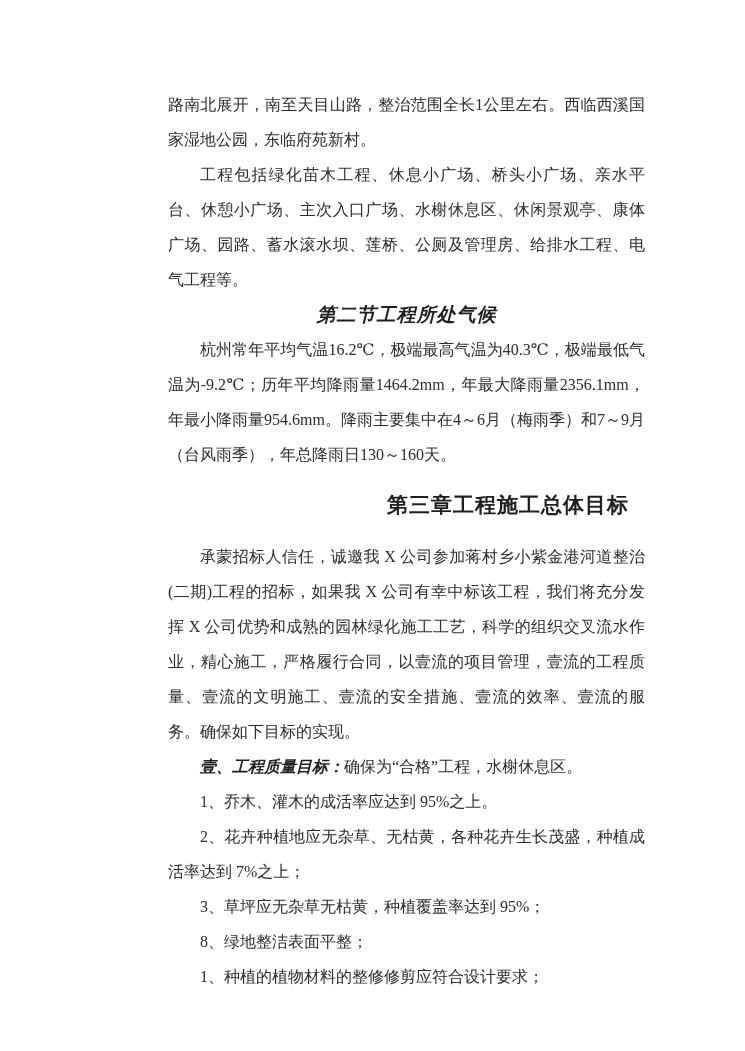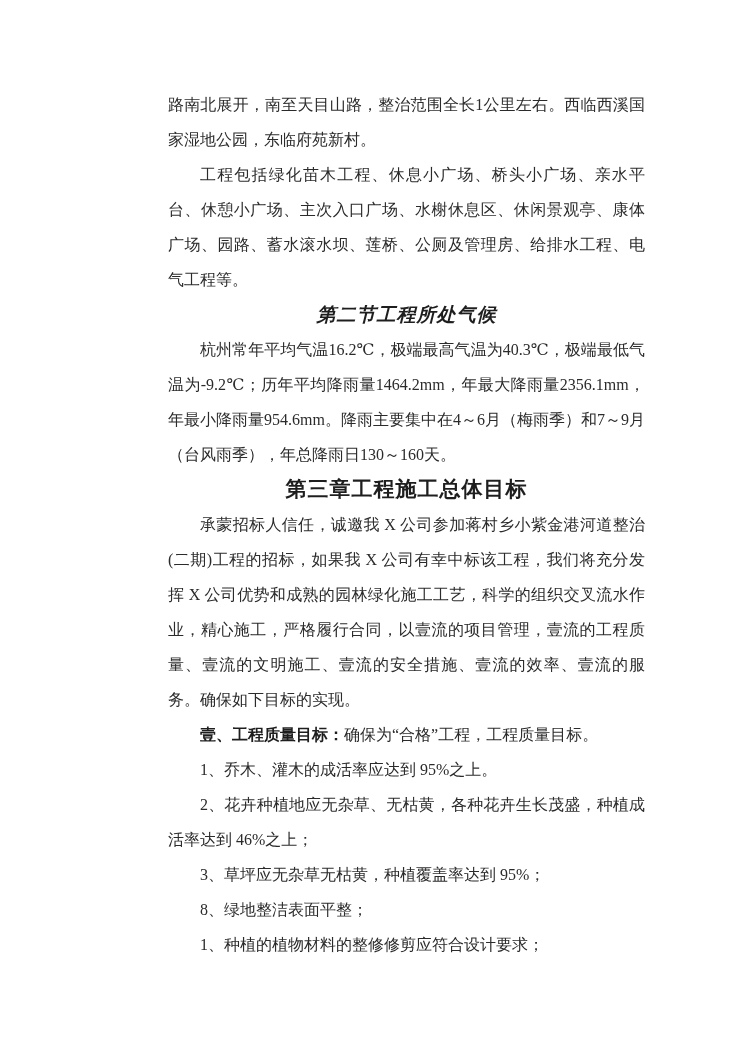--- a/index.html
+++ b/index.html
@@ -32,55 +32,56 @@
     margin: 0;
     text-align: center;
     font-size: 19px;
     line-height: 35px;
     font-weight: bold;
     color: #1e1e1e;
     letter-spacing: 1px;
     font-style: italic;
   }
   .heading-3 {
-    margin: 0;
-    text-align: center;
+    margin: 16px;
+    text-align: right;
     font-size: 21px;
     line-height: 35px;
     font-weight: bold;
     color: #1e1e1e;
     letter-spacing: 1px;
   }
   .bold-run {
     font-weight: bold;
     color: #1e1e1e;
+    font-style: italic;
   }
 </style>
 </head>
 <body>
 
 <div class="page">
 
   <p class="para">路南北展开，南至天目山路，整治范围全长1公里左右。西临西溪国家湿地公园，东临府苑新村。</p>
 
   <p class="para indent">工程包括绿化苗木工程、休息小广场、桥头小广场、亲水平台、休憩小广场、主次入口广场、水榭休息区、休闲景观亭、康体广场、园路、蓄水滚水坝、莲桥、公厕及管理房、给排水工程、电气工程等。</p>
 
   <h2 class="heading-2">第二节工程所处气候</h2>
 
   <p class="para indent">杭州常年平均气温16.2℃，极端最高气温为40.3℃，极端最低气温为-9.2℃；历年平均降雨量1464.2mm，年最大降雨量2356.1mm，年最小降雨量954.6mm。降雨主要集中在4～6月（梅雨季）和7～9月（台风雨季），年总降雨日130～160天。</p>
 
   <h1 class="heading-3">第三章工程施工总体目标</h1>
 
   <p class="para indent">承蒙招标人信任，诚邀我 X 公司参加蒋村乡小紫金港河道整治(二期)工程的招标，如果我 X 公司有幸中标该工程，我们将充分发挥 X 公司优势和成熟的园林绿化施工工艺，科学的组织交叉流水作业，精心施工，严格履行合同，以壹流的项目管理，壹流的工程质量、壹流的文明施工、壹流的安全措施、壹流的效率、壹流的服务。确保如下目标的实现。</p>
 
-  <p class="para indent"><span class="bold-run">壹、工程质量目标：</span><span>确保为“合格”工程，工程质量目标。</span></p>
+  <p class="para indent"><span class="bold-run">壹、工程质量目标：</span><span>确保为“合格”工程，水榭休息区。</span></p>
 
   <p class="para indent">1、乔木、灌木的成活率应达到 95%之上。</p>
 
-  <p class="para indent">2、花卉种植地应无杂草、无枯黄，各种花卉生长茂盛，种植成活率达到 46%之上；</p>
+  <p class="para indent">2、花卉种植地应无杂草、无枯黄，各种花卉生长茂盛，种植成活率达到 7%之上；</p>
 
   <p class="para indent">3、草坪应无杂草无枯黄，种植覆盖率达到 95%；</p>
 
   <p class="para indent">8、绿地整洁表面平整；</p>
 
   <p class="para indent">1、种植的植物材料的整修修剪应符合设计要求；</p>
 
 
 </div>
 

